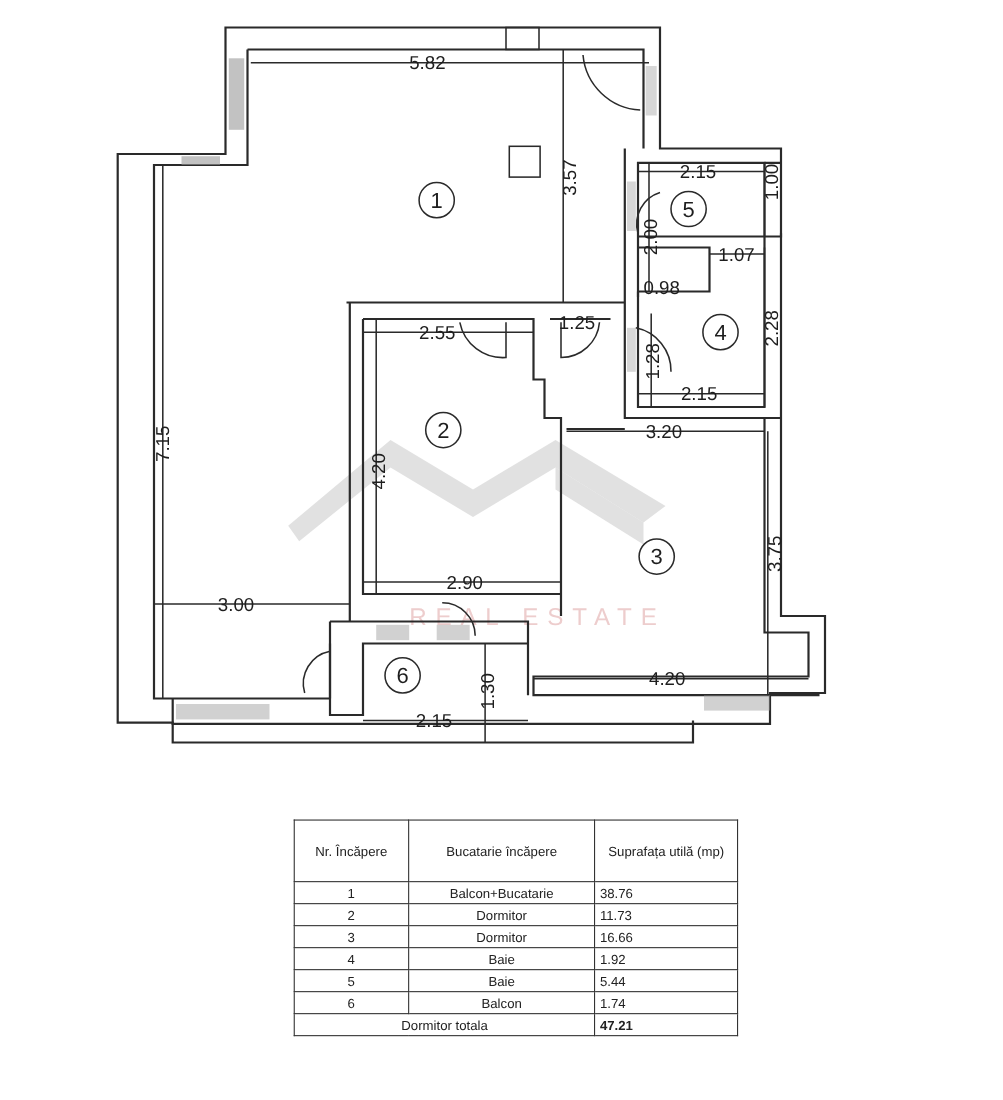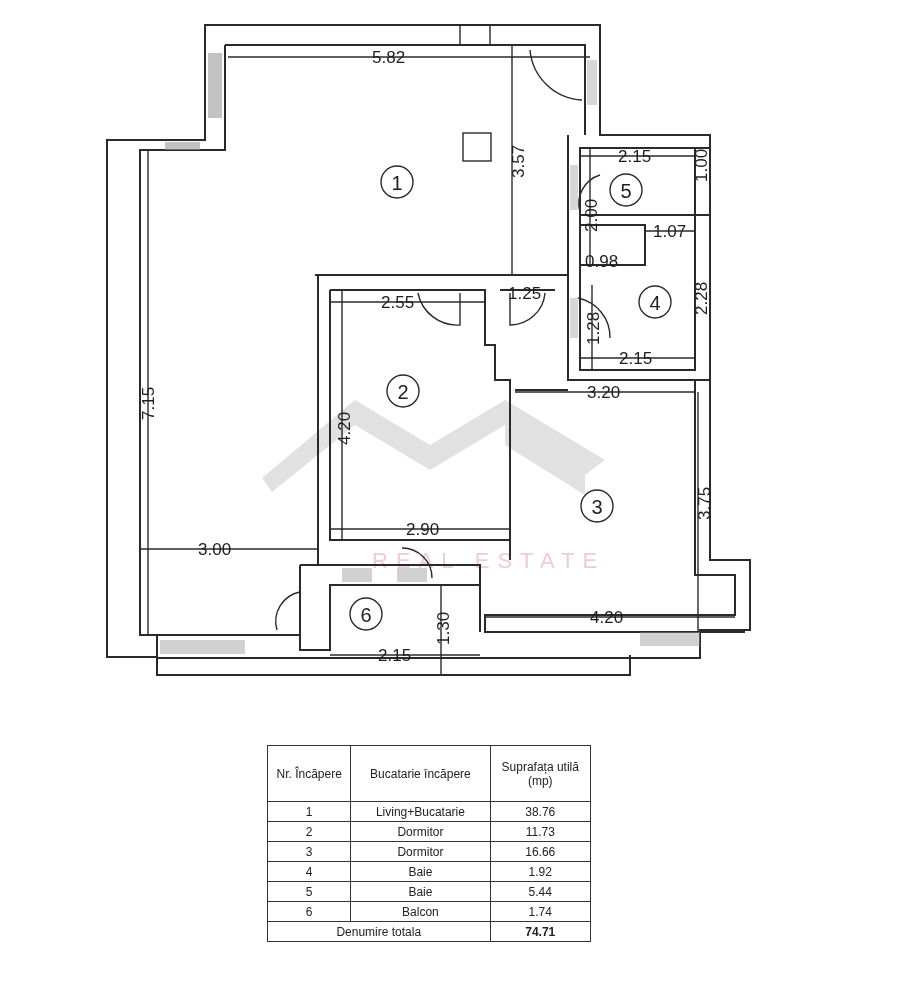--- a/index.html
+++ b/index.html
@@ -5,25 +5,25 @@
   html,body{margin:0;padding:0;background:#ffffff;}
   body{width:912px;height:1000px;position:relative;overflow:hidden;font-family:"Liberation Sans",sans-serif;}
   #plan{position:absolute;left:0;top:0;width:912px;height:720px;}
   .w{fill:none;stroke:#2a2a2a;stroke-width:2;}
   .t{fill:none;stroke:#2a2a2a;stroke-width:1.4;}
   .win{fill:#9a9a9a;}
   .dim{font-family:"Liberation Sans",sans-serif;font-size:17px;fill:#1e1e1e;}
   .rn{font-family:"Liberation Sans",sans-serif;font-size:20px;fill:#1e1e1e;text-anchor:middle;dominant-baseline:central;}
   .wm{fill:#c8c8c8;opacity:0.55;}
   .wmtext{font-family:"Liberation Sans",sans-serif;font-size:22px;letter-spacing:8px;fill:#e6b8b8;opacity:0.7;}
-  #legend{position:absolute;left:267px;top:745px;width:324px;border-collapse:collapse;font-family:"Liberation Sans",sans-serif;font-size:12px;color:#222;}
+  #legend{position:absolute;left:267px;top:745px;width:404px;border-collapse:collapse;font-family:"Liberation Sans",sans-serif;font-size:12px;color:#222;}
   #legend td,#legend th{border:1.4px solid #333;padding:0 4px;height:19px;font-weight:normal;}
   #legend th{height:55px;text-align:center;vertical-align:middle;}
   #legend td.c{text-align:center;}
-  #legend td.r{text-align:center;}
+  #legend td.r{text-align:left;}
   #legend tr.bold td.r{font-weight:bold;}
 </style>
 </head>
 <body>
 
 <svg id="plan" viewBox="0 0 912 720">
 
   <g>
     <polygon class="wm" points="272,492 355,425 430,470 505,425 585,475 605,460 505,400 430,445 355,400 262,478"></polygon>
     <polygon class="wm" points="505,425 585,475 585,495 505,445"></polygon>
@@ -153,21 +153,21 @@
       <col style="width:130px">
     </colgroup>
   <tbody>
       <tr>
     <th>Nr. Încăpere</th>
     <th>Bucatarie încăpere</th>
     <th>Suprafața utilă (mp)</th>
   </tr>
   <tr>
     <td class="c">1</td>
-    <td class="c">Living+Bucatarie</td>
+    <td class="c">Balcon+Bucatarie</td>
     <td class="r">38.76</td>
   </tr>
   <tr>
     <td class="c">2</td>
     <td class="c">Dormitor</td>
     <td class="r">11.73</td>
   </tr>
   <tr>
     <td class="c">3</td>
     <td class="c">Dormitor</td>
@@ -182,17 +182,17 @@
     <td class="c">5</td>
     <td class="c">Baie</td>
     <td class="r">5.44</td>
   </tr>
   <tr>
     <td class="c">6</td>
     <td class="c">Balcon</td>
     <td class="r">1.74</td>
   </tr>
   <tr class="bold">
-    <td class="c" colspan="2">Denumire totala</td>
-    <td class="r">74.71</td>
+    <td class="c" colspan="2">Dormitor totala</td>
+    <td class="r">47.21</td>
   </tr>
 </tbody>
   </table>
 
 </body></html>

